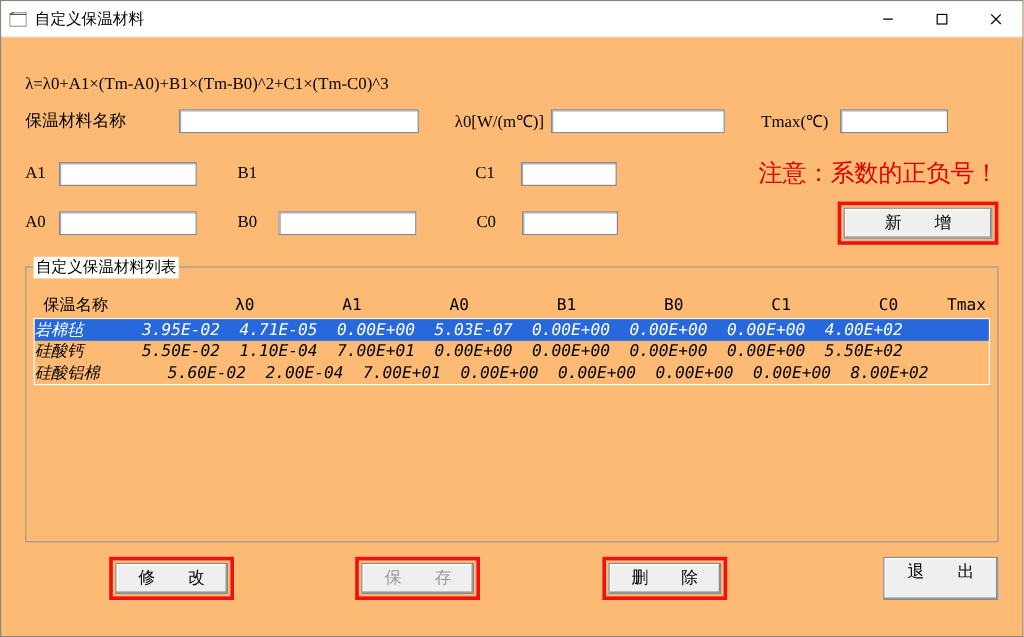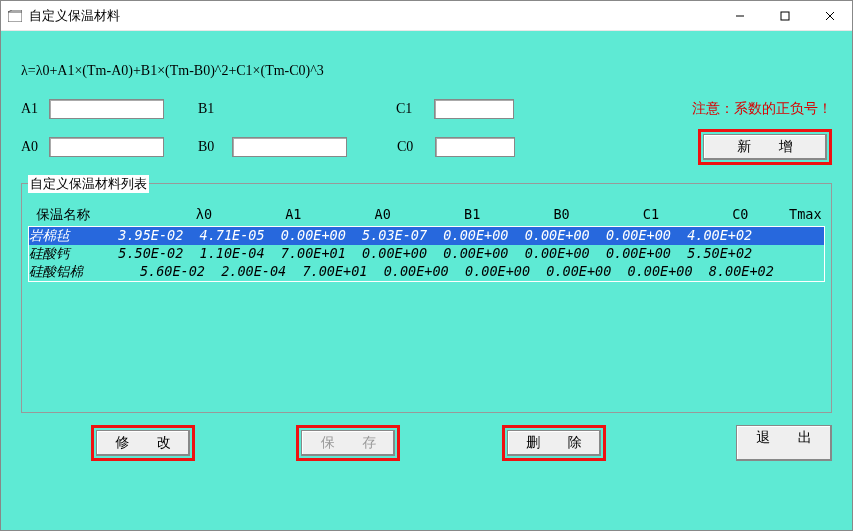--- a/index.html
+++ b/index.html
@@ -4,21 +4,21 @@
 <style>
   * { box-sizing: border-box; }
   html, body {
     margin: 0; padding: 0;
     font-family: "SimSun", "宋体", serif;
     font-size: 13px;
     background: #f0f0f0;
   }
   .window {
     width: 853px; height: 531px;
-    background: #5eead4;
+    background: #fdba74;
     position: relative;
     border: 1px solid #888;
     display: flex;
     flex-direction: column;
   }
   .titlebar {
     height: 30px;
     display: flex;
     align-items: center;
     background: #fff;
@@ -50,21 +50,21 @@
   .inp {
     border:1px solid #888;
     height:20px;
     padding:1px 3px;
     font-family: inherit;
     font-size:13px;
     background:#fff;
     box-shadow: inset 1px 1px 0 #aaa;
   }
 
-  .note-warn { color:#d90000; font-size:14px; }
+  .note-warn { color:#d90000; font-size:20px; }
   .red-box { border:3px solid #e11; padding:2px; display:inline-block; }
 
   .btn {
     border:1px solid #888;
     background:#efefef;
     box-shadow: inset -1px -1px 0 #888, inset 1px 1px 0 #fff;
     padding:3px 0;
     text-align:center;
     font-size:14px;
     cursor:pointer;
@@ -145,20 +145,33 @@
           <line x1="1" y1="1" x2="9" y2="9" stroke="#000"></line>
           <line x1="9" y1="1" x2="1" y2="9" stroke="#000"></line>
         </svg>
     </div>
   </div>
 
   <div class="content">
 
     <div class="formula">λ=λ0+A1×(Tm-A0)+B1×(Tm-B0)^2+C1×(Tm-C0)^3</div>
 
+    <div class="row">
+      <span class="lbl" style="width:88px">保温材料名称</span>
+      <span style="width:40px"></span>
+      <input class="inp w-name" value="" style="">
+      <span style="width:30px"></span>
+      <span class="lbl">λ0[W/(m℃)]</span>
+      <span style="width:6px"></span>
+      <input class="inp w-lambda" value="" style="">
+      <span style="width:30px"></span>
+      <span class="lbl">Tmax(℃)</span>
+      <span style="width:10px"></span>
+      <input class="inp w-tmax" value="" style="">
+    </div>
 
     <div class="row" style="margin-top:20px">
       <span class="lbl" style="width:28px">A1</span>
       <input class="inp w-coef" value="" style="">
       <span style="width:34px"></span>
       <span class="lbl" style="width:24px">B1</span>
       <span style="width:54px"></span>
       <span style="width:120px"></span>
       <span class="lbl" style="width:24px">C1</span>
       <span style="width:14px"></span>

